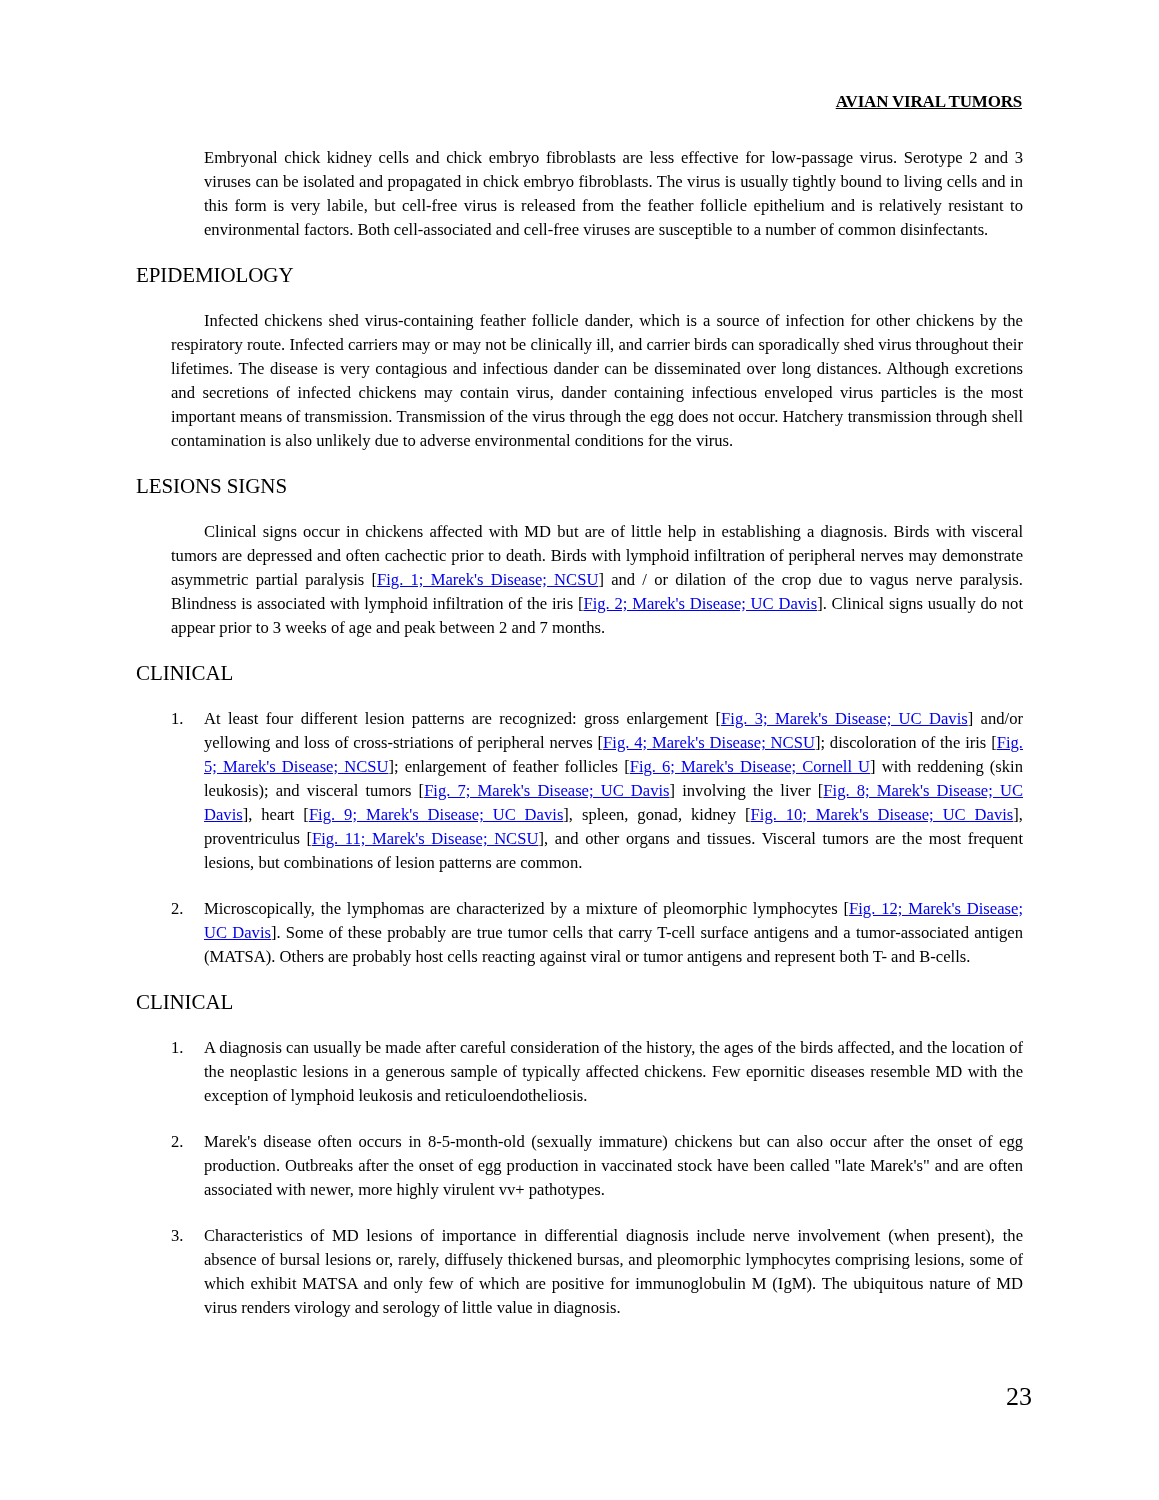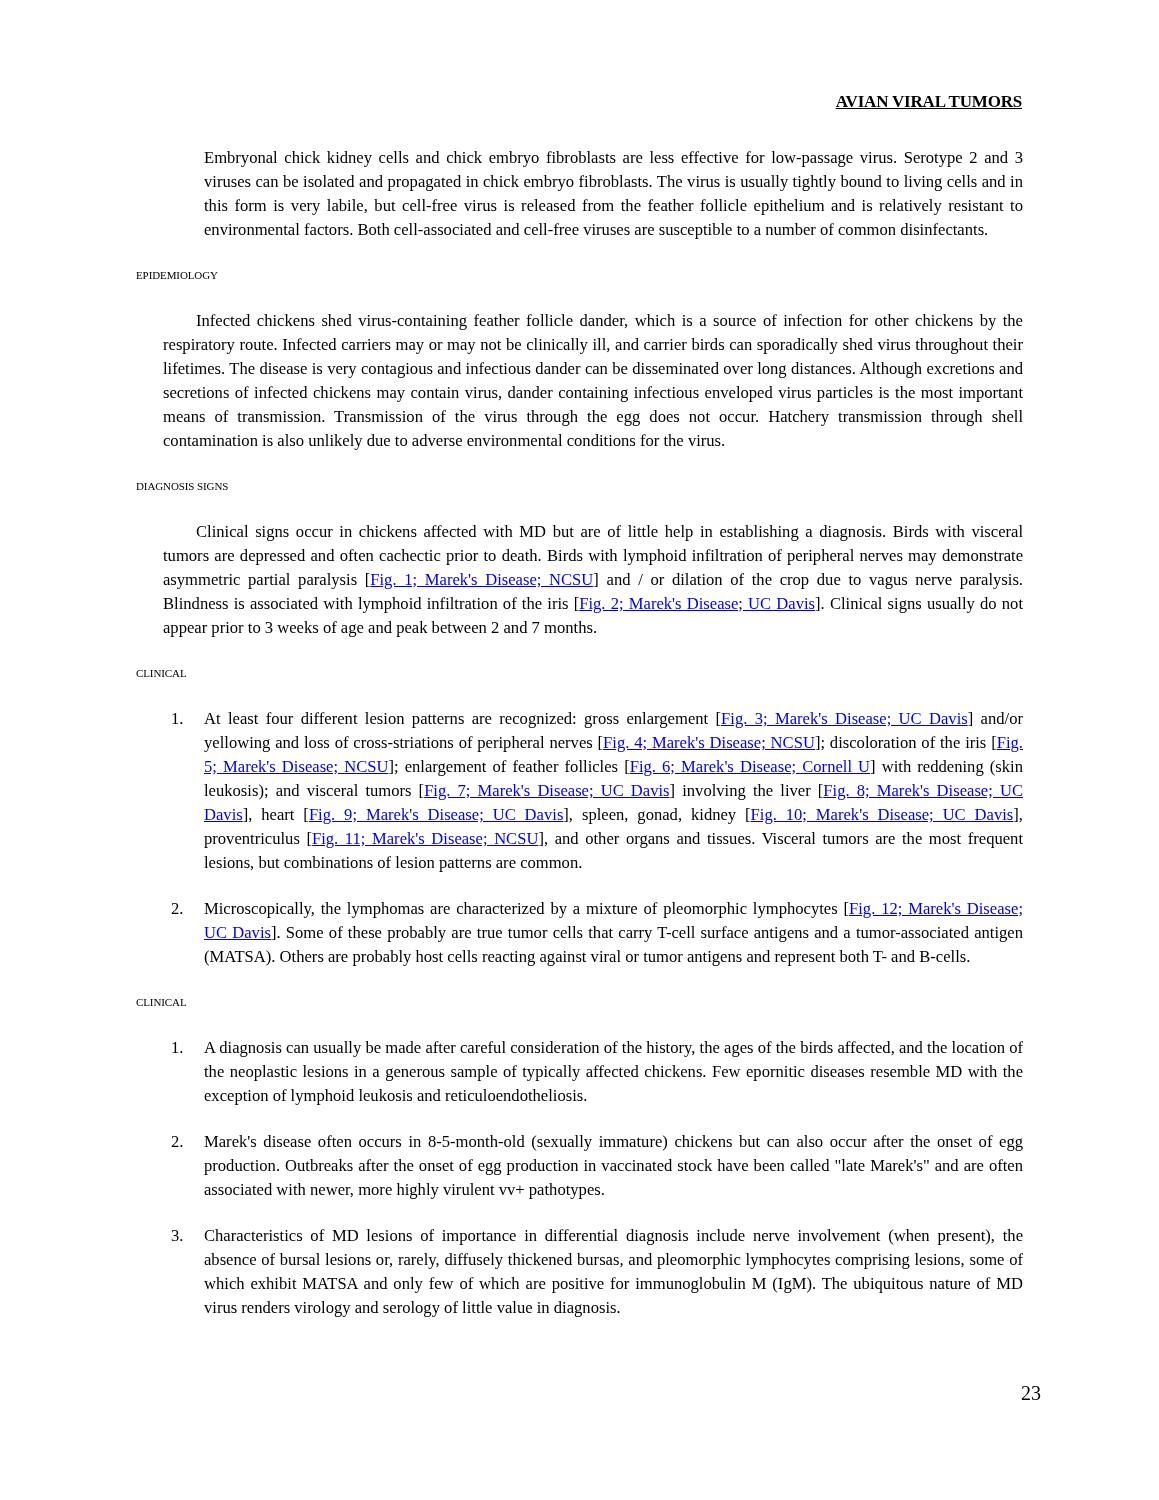--- a/index.html
+++ b/index.html
@@ -4,42 +4,42 @@
 <style>
   html, body { margin: 0; padding: 0; background: #ffffff; }
   body { width: 1159px; height: 1500px; position: relative; overflow: hidden;
          font-family: "Liberation Serif", "DejaVu Serif", serif; color: #000; }
   .page { position: absolute; left: 0; top: 0; width: 1159px; height: 1188px; }
   .running-head { position: absolute; top: 92px; right: 137px; font-weight: bold;
                   font-size: 17px; text-decoration: underline; letter-spacing: -0.2px; }
   .content { position: absolute; left: 136px; top: 146px; width: 887px;
              font-size: 16.6px; line-height: 24px; }
   p { margin: 0; text-align: justify; }
-  .para-indent { margin-left: 27px; text-indent: 33px; }
+  .para-indent { margin-left: 35px; text-indent: 33px; }
   .para-first { margin-left: 68px; }
-  .heading { margin: 21px 0 22px 0; font-size: 11px; letter-spacing: -0.1px; }
+  .heading { margin: 21px 0 22px 0; font-size: 21px; letter-spacing: -0.1px; }
   ol.numbered { list-style: none; margin: 0; padding: 0; }
   ol.numbered li { position: relative; margin-left: 68px; margin-bottom: 22px; text-align: justify; }
   ol.numbered li .num { position: absolute; left: -33px; top: 0; }
   a.fig-link { color: #0000ee; text-decoration: underline; }
-  .page-number { position: absolute; right: 118px; top: 1382px; font-size: 20px; margin-left: 10px; }
+  .page-number { position: absolute; right: 127px; top: 1382px; font-size: 26px; margin-left: 10px; }
 </style>
 </head>
 <body>
 
 <div class="page">
   <div class="running-head">AVIAN VIRAL TUMORS</div>
 
   <div class="content">
     <p class="para-first">Embryonal chick kidney cells and chick embryo fibroblasts are less effective for low-passage virus. Serotype 2 and 3 viruses can be isolated and propagated in chick embryo fibroblasts.  The virus is usually tightly bound to living cells and in this form is very labile, but cell-free virus is released from the feather follicle epithelium and is relatively resistant to environmental factors.  Both cell-associated and cell-free viruses are susceptible to a number of common disinfectants.</p>
 
     <div class="heading">EPIDEMIOLOGY</div>
     <p class="para-indent">Infected chickens shed virus-containing feather follicle dander, which is a source of infection for other chickens by the respiratory route.  Infected carriers may or may not be clinically ill, and carrier birds can sporadically shed virus throughout their lifetimes.  The disease is very contagious and infectious dander can be disseminated over long distances.  Although excretions and secretions of infected chickens may contain virus, dander containing infectious enveloped virus particles is the most important means of transmission. Transmission of the virus through the egg does not occur.  Hatchery transmission through shell contamination is also unlikely due to adverse environmental conditions for the virus.</p>
 
-    <div class="heading">DIAGNOSIS SIGNS</div>
+    <div class="heading">LESIONS SIGNS</div>
     <p class="para-indent"><span>Clinical signs occur in chickens affected with MD but are of little help in establishing a diagnosis.  Birds with visceral tumors are depressed and often cachectic prior to death.  Birds with lymphoid infiltration of peripheral nerves may demonstrate asymmetric partial paralysis [</span><a class="fig-link" href="#" style="color: rgb(0, 0, 238);">Fig. 1; Marek's Disease; NCSU</a><span>] and / or dilation of the crop due to vagus nerve paralysis.  Blindness is associated with lymphoid infiltration of the iris [</span><a class="fig-link" href="#" style="color: rgb(0, 0, 238);">Fig. 2; Marek's Disease; UC Davis</a><span>].  Clinical signs usually do not appear prior to 3 weeks of age and peak between 2 and 7 months.</span></p>
 
     <div class="heading">CLINICAL</div>
     <ol class="numbered">
       <li><span class="num">1.</span><span>At least four different lesion patterns are recognized:  gross enlargement [</span><a class="fig-link" href="#" style="color: rgb(0, 0, 238);">Fig. 3; Marek's Disease; UC Davis</a><span>] and/or yellowing and loss of cross-striations of peripheral nerves [</span><a class="fig-link" href="#" style="color: rgb(0, 0, 238);">Fig. 4; Marek's Disease; NCSU</a><span>]; discoloration of the iris [</span><a class="fig-link" href="#" style="color: rgb(0, 0, 238);">Fig. 5; Marek's Disease; NCSU</a><span>]; enlargement of feather follicles [</span><a class="fig-link" href="#" style="color: rgb(0, 0, 238);">Fig. 6; Marek's Disease; Cornell U</a><span>] with reddening (skin leukosis); and visceral tumors [</span><a class="fig-link" href="#" style="color: rgb(0, 0, 238);">Fig. 7; Marek's Disease; UC Davis</a><span>] involving the liver [</span><a class="fig-link" href="#" style="color: rgb(0, 0, 238);">Fig. 8; Marek's Disease; UC Davis</a><span>], heart [</span><a class="fig-link" href="#" style="color: rgb(0, 0, 238);">Fig. 9; Marek's Disease; UC Davis</a><span>], spleen, gonad, kidney [</span><a class="fig-link" href="#" style="color: rgb(0, 0, 238);">Fig. 10; Marek's Disease; UC Davis</a><span>], proventriculus [</span><a class="fig-link" href="#" style="color: rgb(0, 0, 238);">Fig. 11; Marek's Disease; NCSU</a><span>], and other organs and tissues.  Visceral tumors are the most frequent lesions, but combinations of lesion patterns are common.</span></li>
       <li style="margin-bottom:0"><span class="num">2.</span><span>Microscopically, the lymphomas are characterized by a mixture of pleomorphic lymphocytes [</span><a class="fig-link" href="#" style="color: rgb(0, 0, 238);">Fig. 12; Marek's Disease; UC Davis</a><span>].  Some of these probably are true tumor cells that carry T-cell surface antigens and a tumor-associated antigen (MATSA).  Others are probably host cells reacting against viral or tumor antigens and represent both T- and B-cells.</span></li>
     </ol>
 
     <div class="heading">CLINICAL</div>
     <ol class="numbered">

